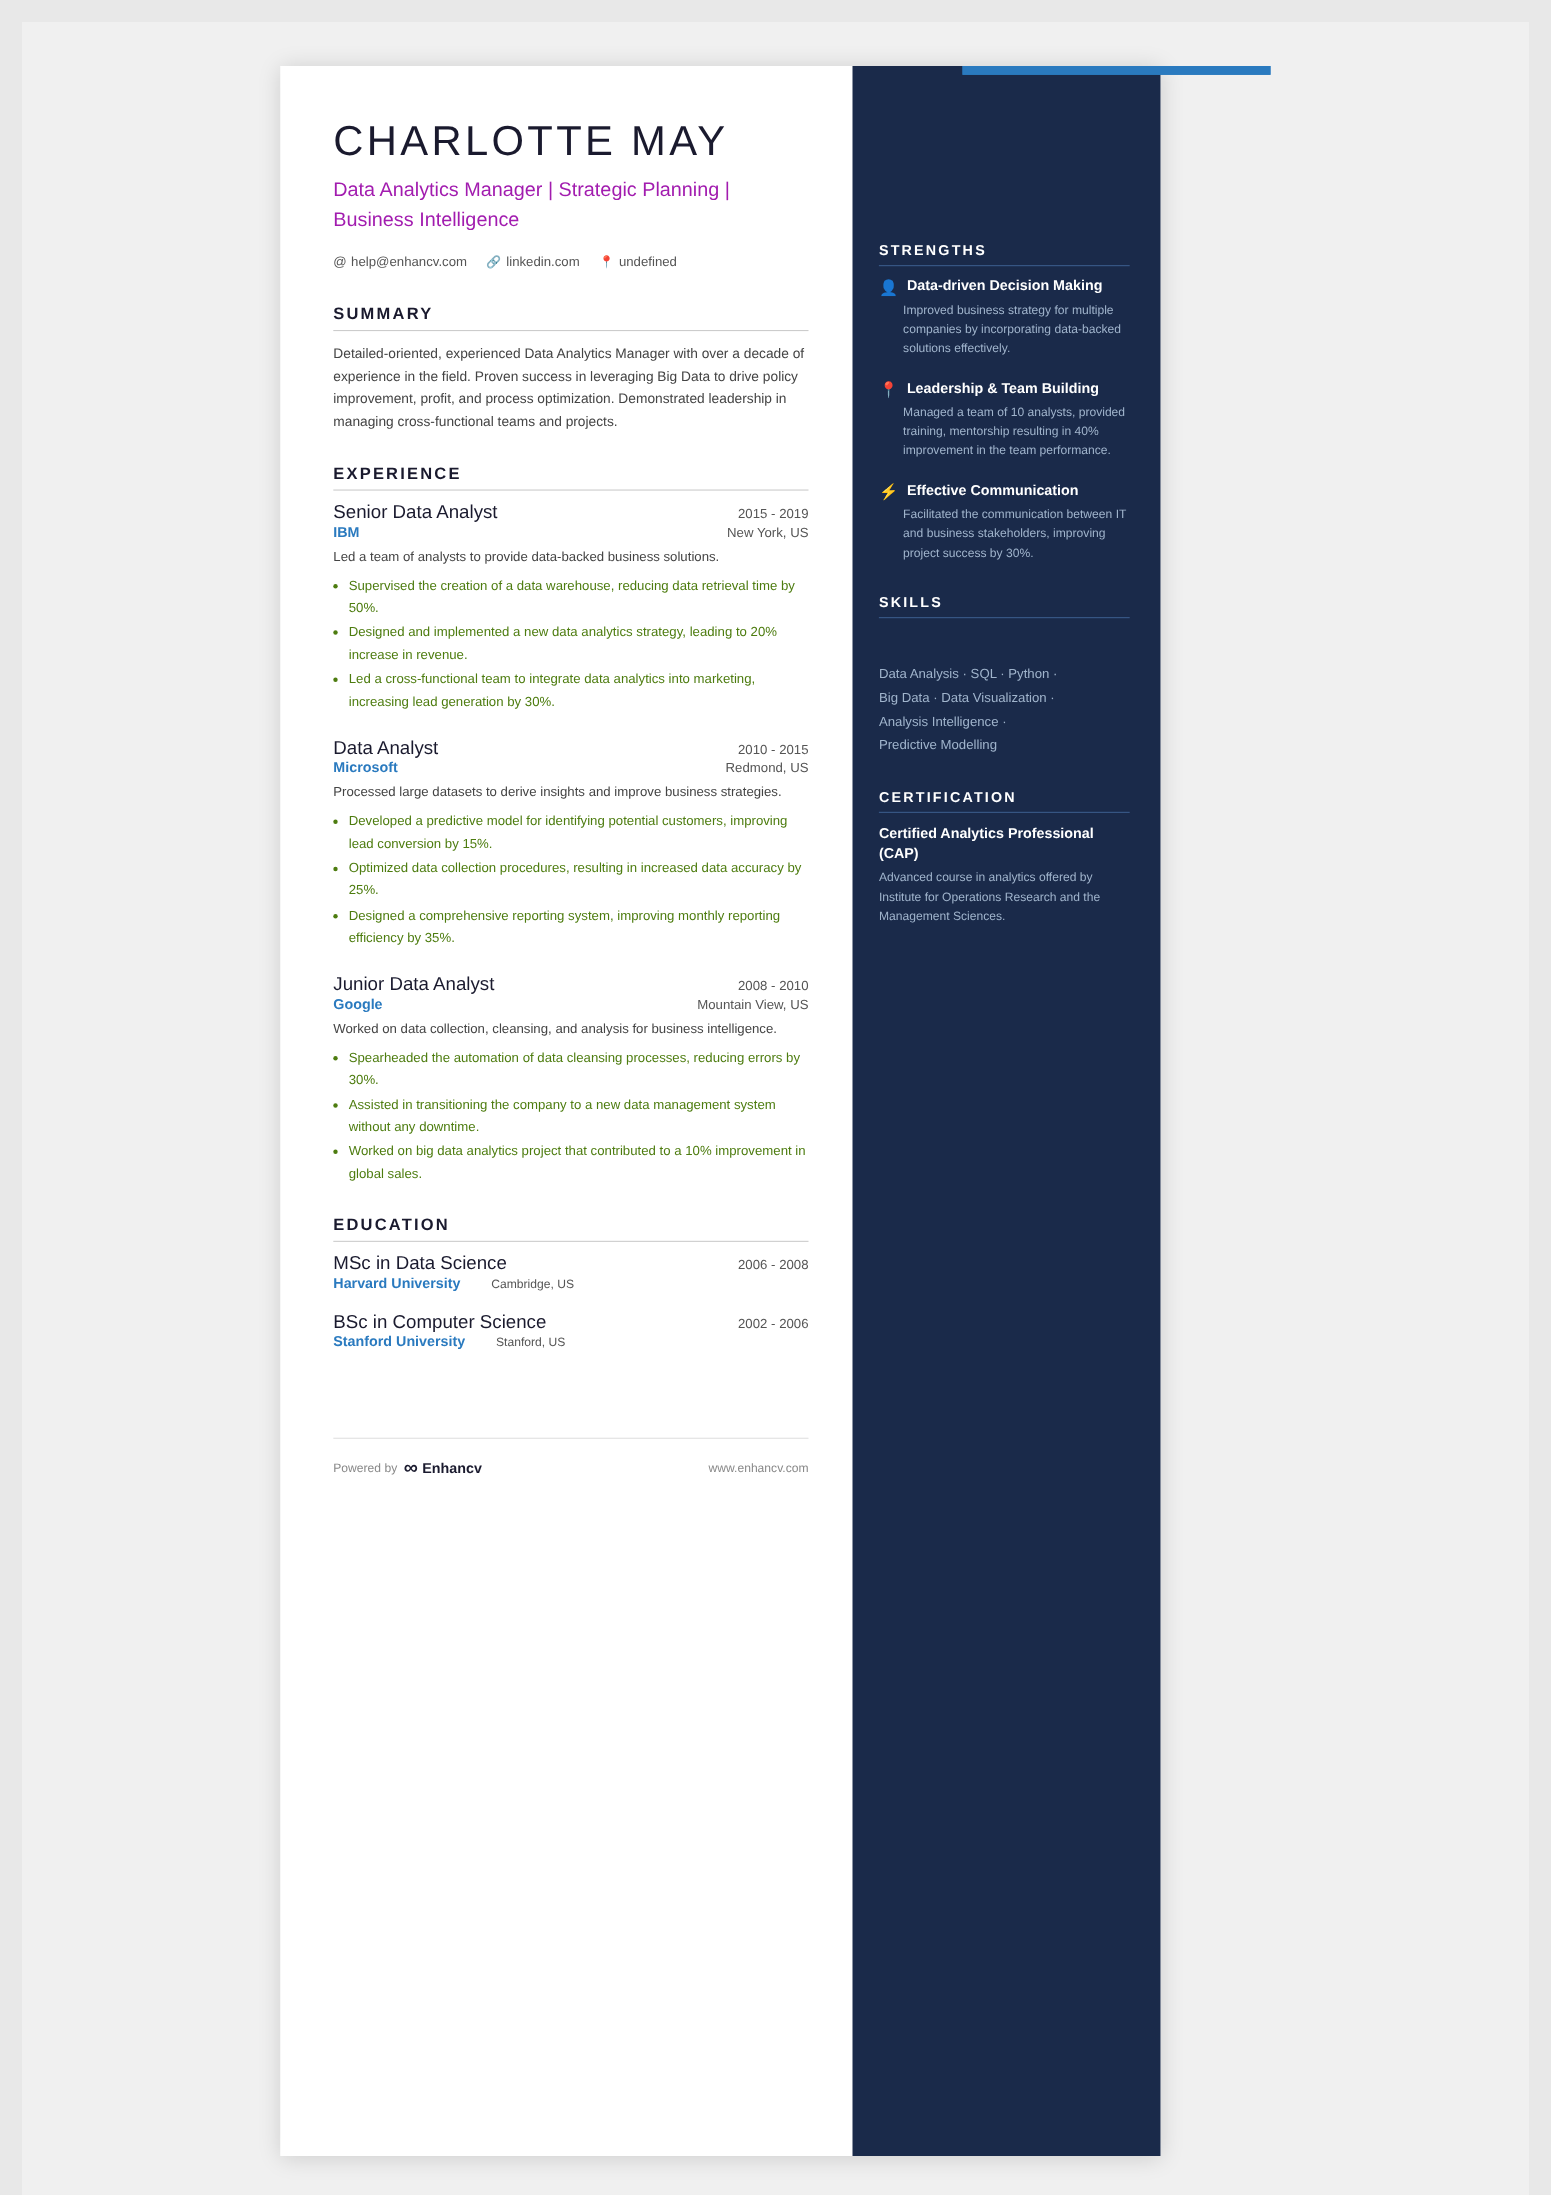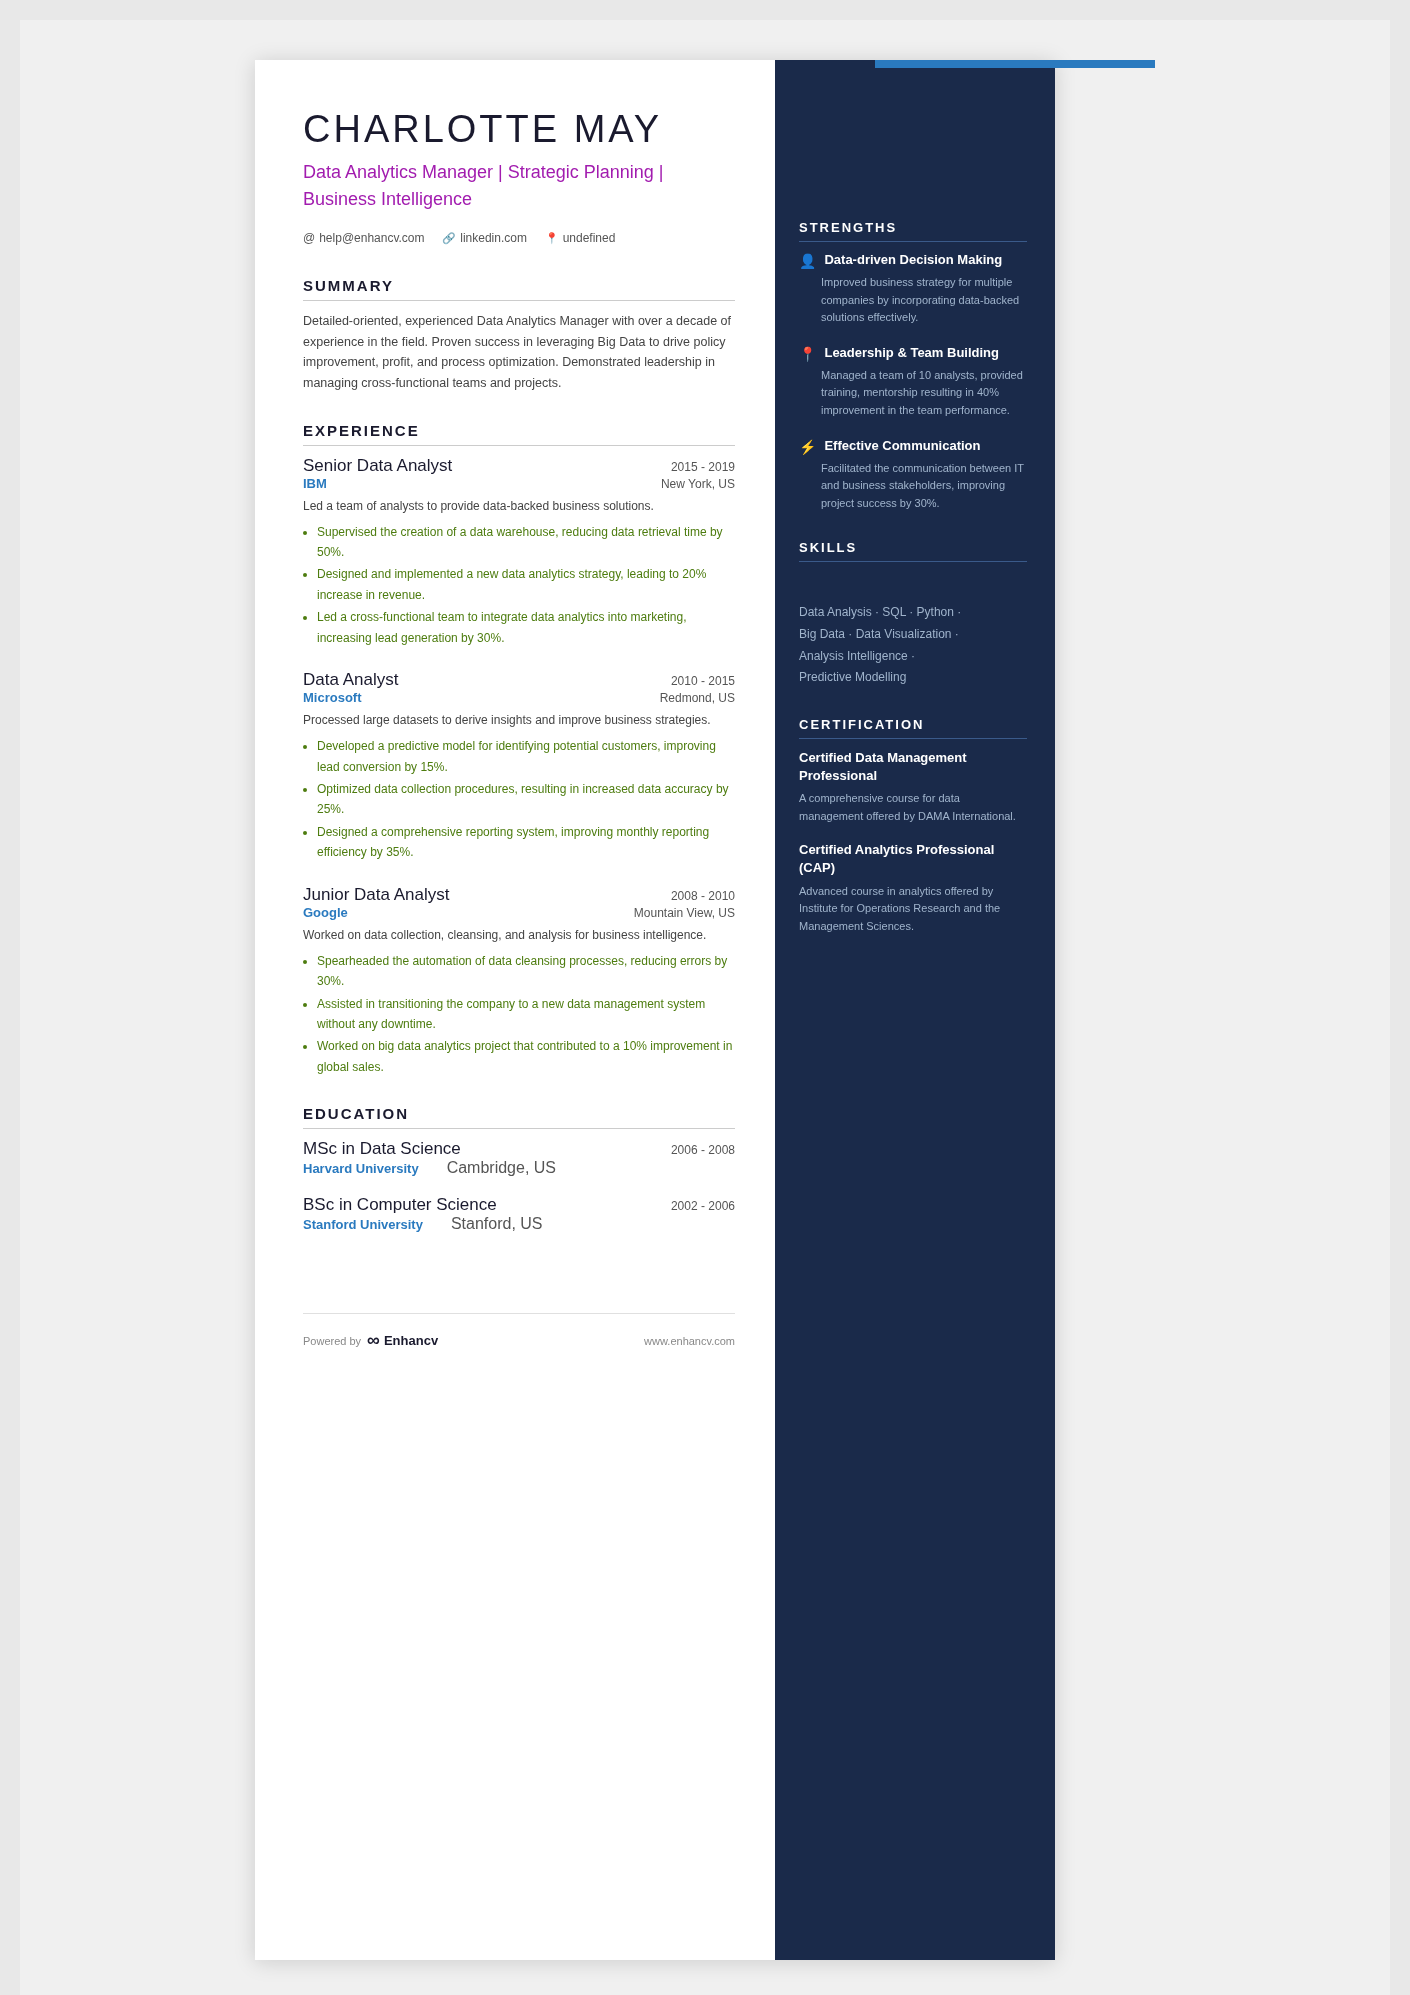--- a/index.html
+++ b/index.html
@@ -149,21 +149,21 @@
       justify-content: flex-start;
       align-items: baseline;
       gap: 28px;
     }
     .edu-school {
       font-size: 13px;
       color: #2a7abf;
       font-weight: 600;
     }
     .edu-location {
-      font-size: 16px;
+      font-size: 11px;
       color: #555;
     }
 
     
     .right-col {
       width: 280px;
       background: #1a2a4a;
       padding: 160px 28px 40px 24px;
       color: #d0dae8;
     }
@@ -428,24 +428,20 @@
             <div>Data Analysis · SQL · Python ·</div>
             <div>Big Data · Data Visualization ·</div>
             <div>Analysis Intelligence ·</div>
             <div>Predictive Modelling</div>
           </div>
         </div>
 
         <div class="right-section">
           <div class="right-section-title">CERTIFICATION</div>
 
-          <div class="cert-item">
-            <div class="cert-name">Certified Data Management Professional</div>
-            <div class="cert-desc">A comprehensive course for data management offered by DAMA International.</div>
-          </div>
 
           <div class="cert-item">
             <div class="cert-name">Certified Analytics Professional (CAP)</div>
             <div class="cert-desc">Advanced course in analytics offered by Institute for Operations Research and the Management Sciences.</div>
           </div>
         </div>
 
       </div>
     </div>
   </div>

